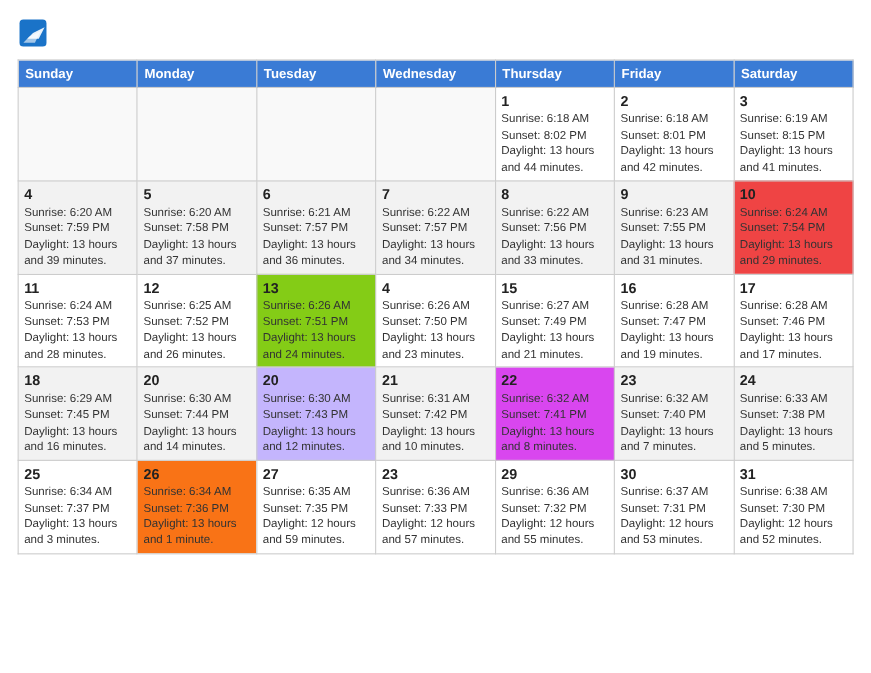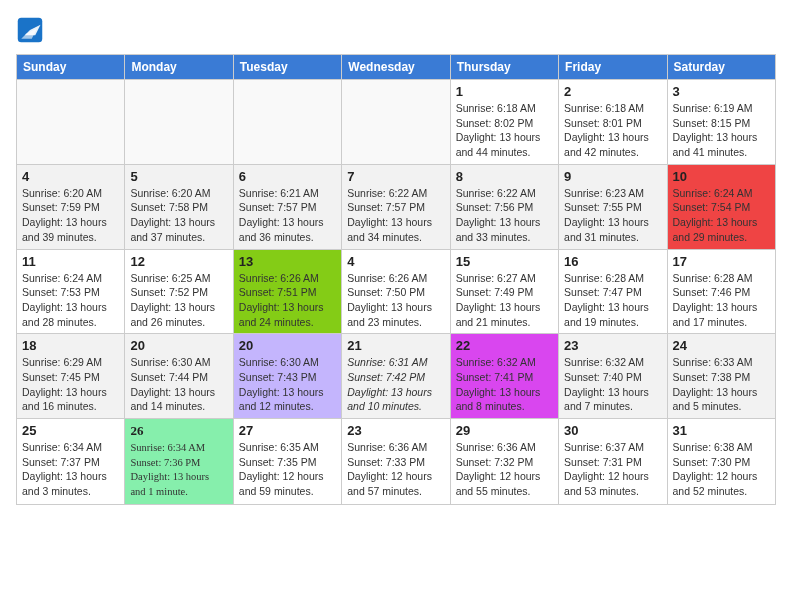--- a/index.html
+++ b/index.html
@@ -269,21 +269,21 @@
         </td>
         <td style="background: #c4b5fd;">
           <div class="day-num">20</div>
           <div class="day-info" style="white-space: pre-line;">Sunrise: 6:30 AM
 Sunset: 7:43 PM
 Daylight: 13 hours
 and 12 minutes.</div>
         </td>
         <td style="background: rgb(242, 242, 242);">
           <div class="day-num">21</div>
-          <div class="day-info" style="white-space: pre-line; font-style: italic;">Sunrise: 6:31 AM
+          <div class="day-info" style="white-space: pre-line;">Sunrise: 6:31 AM
 Sunset: 7:42 PM
 Daylight: 13 hours
 and 10 minutes.</div>
         </td>
         <td style="background: #d946ef;">
           <div class="day-num">22</div>
           <div class="day-info" style="white-space: pre-line;">Sunrise: 6:32 AM
 Sunset: 7:41 PM
 Daylight: 13 hours
 and 8 minutes.</div>
@@ -304,21 +304,21 @@
         </td>
       </tr>
       <tr>
         <td style="background: rgb(255, 255, 255);">
           <div class="day-num">25</div>
           <div class="day-info" style="white-space: pre-line;">Sunrise: 6:34 AM
 Sunset: 7:37 PM
 Daylight: 13 hours
 and 3 minutes.</div>
         </td>
-        <td style="background: #86efac; font-family: Liberation Serif, serif;">
+        <td style="background: #f97316;">
           <div class="day-num">26</div>
           <div class="day-info" style="white-space: pre-line;">Sunrise: 6:34 AM
 Sunset: 7:36 PM
 Daylight: 13 hours
 and 1 minute.</div>
         </td>
         <td style="background: rgb(255, 255, 255);">
           <div class="day-num">27</div>
           <div class="day-info" style="white-space: pre-line;">Sunrise: 6:35 AM
 Sunset: 7:35 PM

